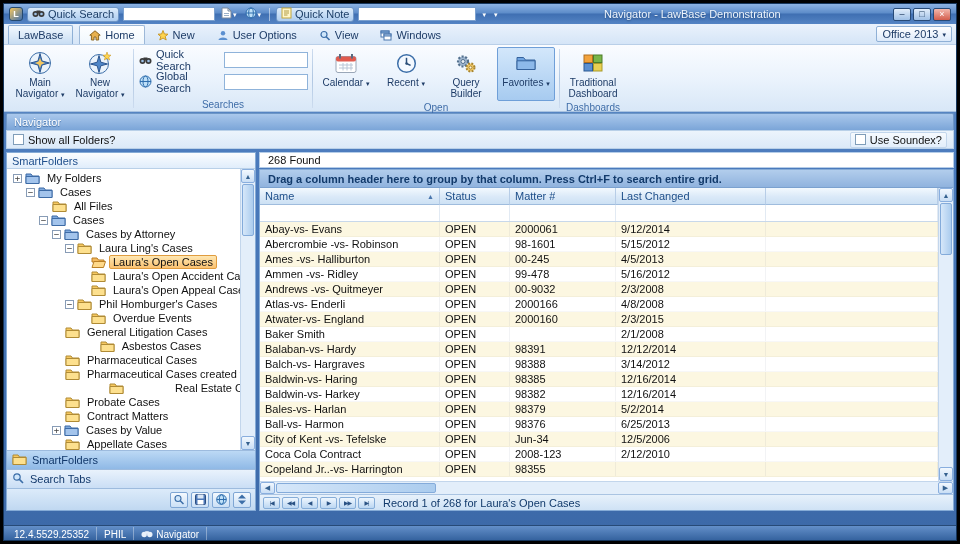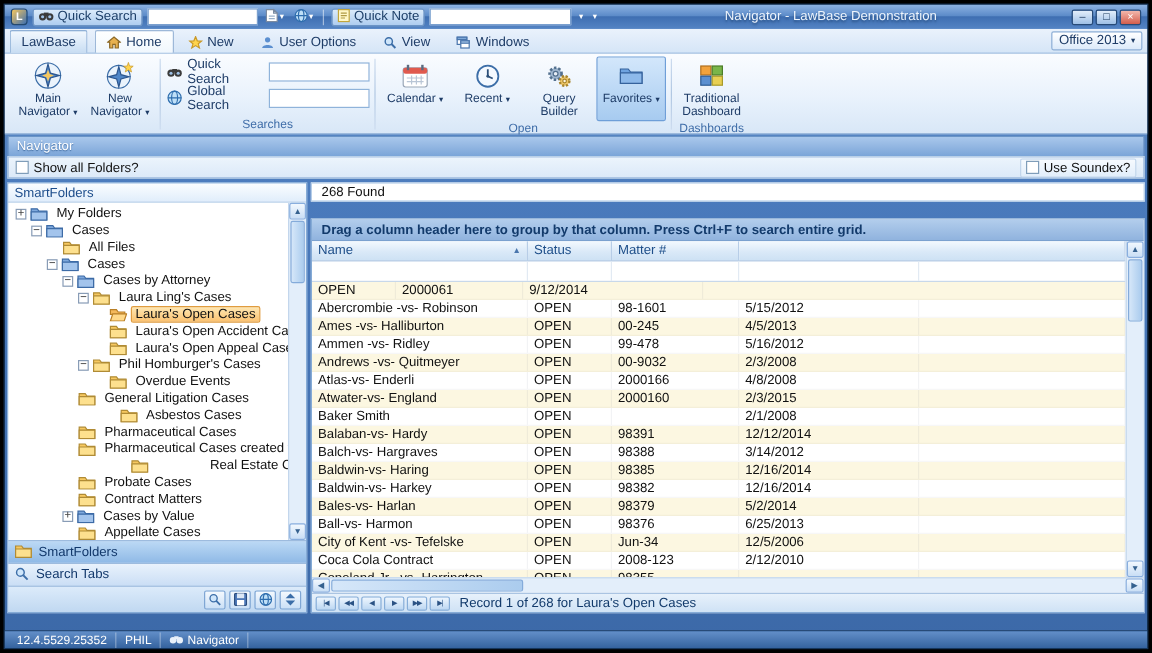--- a/index.html
+++ b/index.html
@@ -79,21 +79,21 @@
   .panel-btn { height:19px; flex:none; display:flex; align-items:center; gap:5px; padding:0 5px; color:#12386b;
                border-top:1px solid #9dbbde; background:linear-gradient(#e9f2fc,#cadef5); }
   .panel-btn.active { background:linear-gradient(#bcd9f5,#8fb9e6); }
   .tree-toolbar { height:22px; flex:none; display:flex; justify-content:flex-end; align-items:center; gap:3px; padding:0 4px;
                   border-top:1px solid #9dbbde; background:linear-gradient(#dcebfa,#c0d8f1); }
   .minibtn { width:18px; height:16px; border:1px solid #7fa6d4; border-radius:2px; background:linear-gradient(#f4f9fe,#cbe0f6);
              display:flex; align-items:center; justify-content:center; }
 
   
   .right { flex:1; min-width:0; display:flex; flex-direction:column; }
-  .found-bar { height:16px; flex:none; background:#fff; border:1px solid #b5cde8; display:flex; align-items:center; padding:0 8px; margin-bottom:14px; }
+  .found-bar { height:16px; flex:none; background:#fff; border:1px solid #b5cde8; display:flex; align-items:center; padding:0 8px; margin-bottom:1px; }
   .grid { flex:1; min-height:0; display:flex; flex-direction:column; border:1px solid #85abd6; background:#fff; }
   .group-hint { height:18px; flex:none; background:linear-gradient(#b2cdec,#90b3de); border-bottom:1px solid #7ba1cf;
                 color:#123a6b; font-weight:bold; display:flex; align-items:center; padding:0 8px; white-space:nowrap; overflow:hidden; }
   .grid-main { flex:1; min-height:0; display:flex; }
   .grid-cols { flex:1; min-width:0; display:flex; flex-direction:column; overflow:hidden; }
   .hdr-row { height:17px; flex:none; display:flex; }
   .hcell { display:flex; align-items:center; padding:0 5px; color:#1d4e89; border-right:1px solid #b7cde7; border-bottom:1px solid #9fbcdd;
            background:linear-gradient(#f3f9fe,#dae9f8 55%,#cde1f4); overflow:hidden; white-space:nowrap; }
   .hcell.fill { flex:1; }
   .htxt { overflow:hidden; }
@@ -667,31 +667,35 @@
                 <div class="hcell" style="width: 180px;">
                   <span class="htxt">Name</span>
                   <span class="sortg">▲</span>
                 </div>
                 <div class="hcell" style="width: 70px;">
                   <span class="htxt">Status</span>
                 </div>
                 <div class="hcell" style="width: 106px;">
                   <span class="htxt">Matter #</span>
                 </div>
+                <div class="hcell" style="width: 150px;">
+                  <span class="htxt">Last Changed</span>
+                </div>
                 <div class="hcell fill"></div>
               </div>
             <div class="filter-row" id="filter-row">
                 <div class="fcell" style="width:180px"></div>
                 <div class="fcell" style="width:70px"></div>
                 <div class="fcell" style="width:106px"></div>
                 <div class="fcell" style="width:150px"></div>
                 <div class="fcell fill"></div>
               </div>
             <div class="grid-rows" id="grid-rows">
                 <div class="grow alt">
+                  <div class="gcell" style="width:180px">Abay-vs- Evans</div>
                   <div class="gcell" style="width:70px">OPEN</div>
                   <div class="gcell" style="width:106px">2000061</div>
                   <div class="gcell" style="width:150px">9/12/2014</div>
                   <div class="gcell fill"></div>
                 </div>
                 <div class="grow">
                   <div class="gcell" style="width:180px">Abercrombie -vs- Robinson</div>
                   <div class="gcell" style="width:70px">OPEN</div>
                   <div class="gcell" style="width:106px">98-1601</div>
                   <div class="gcell" style="width:150px">5/15/2012</div>

